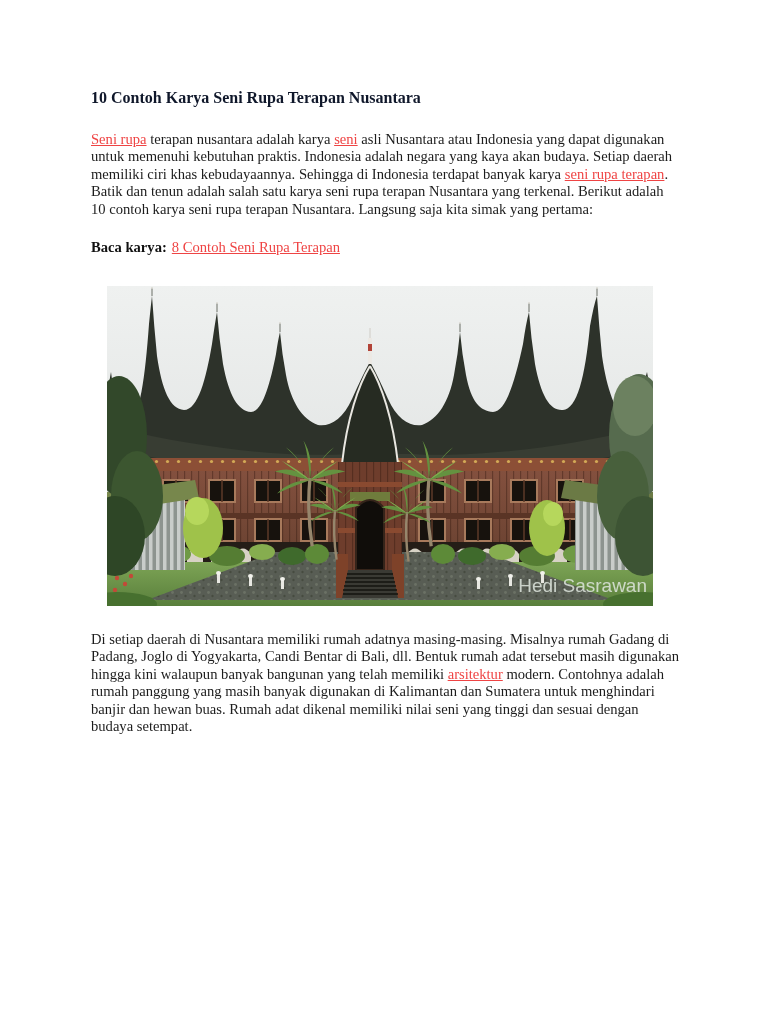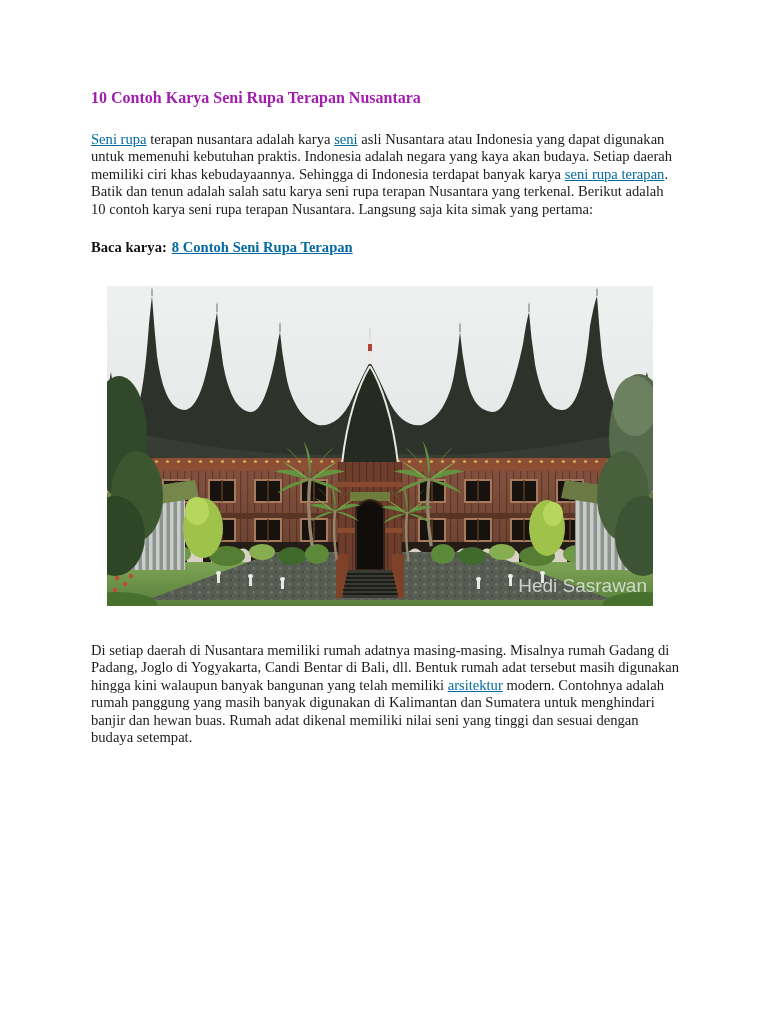--- a/index.html
+++ b/index.html
@@ -16,57 +16,57 @@
     left: 91px;
     top: 88px;
     width: 590px;
     color: #1c1c1c;
   }
   h1.doc-title {
     font-size: 16px;
     line-height: 20px;
     font-weight: bold;
     margin: 0 0 23px 0;
-    color: #a21caf;
+    color: #0f172a;
   }
   p.doc-par {
     font-size: 14.6px;
     line-height: 17.4px;
     margin: 0;
     color: #1c1c1c;
   }
   p.baca {
     margin: 21px 0 0 0;
     font-size: 14.6px;
     line-height: 17px;
     font-weight: bold;
     color: #111;
   }
   p.baca a { margin-left: 5px; }
   a.doc-link {
-    color: #0369a1;
+    color: #ef4444;
     text-decoration: underline;
     cursor: pointer;
   }
-  p.baca a.doc-link { font-weight: bold; }
+  p.baca a.doc-link { font-weight: normal; }
   figure.photo {
     margin: 14px 0 0 0;
     padding: 16px;
     width: 546px;
     height: 320px;
     line-height: 0;
   }
   h2.section-heading {
     font-size: 17px;
     line-height: 19px;
     font-weight: bold;
     margin: 20px 0 0 0;
     color: #111;
   }
-  p.body2 { margin-top: 20px; }
+  p.body2 { margin-top: 9px; }
 </style>
 </head>
 <body>
 
 <div class="page">
 
   <h1 class="doc-title">10 Contoh Karya Seni Rupa Terapan Nusantara</h1>
 
   <p class="doc-par"><a class="doc-link" href="#">Seni rupa</a><span> terapan nusantara adalah karya </span><a class="doc-link" href="#">seni</a><span> asli Nusantara atau Indonesia yang dapat digunakan untuk memenuhi kebutuhan praktis. Indonesia adalah negara yang kaya akan budaya. Setiap daerah memiliki ciri khas kebudayaannya. Sehingga di Indonesia terdapat banyak karya </span><a class="doc-link" href="#">seni rupa terapan</a><span>. Batik dan tenun adalah salah satu karya seni rupa terapan Nusantara yang terkenal. Berikut adalah 10 contoh karya seni rupa terapan Nusantara. Langsung saja kita simak yang pertama:</span></p>
 

